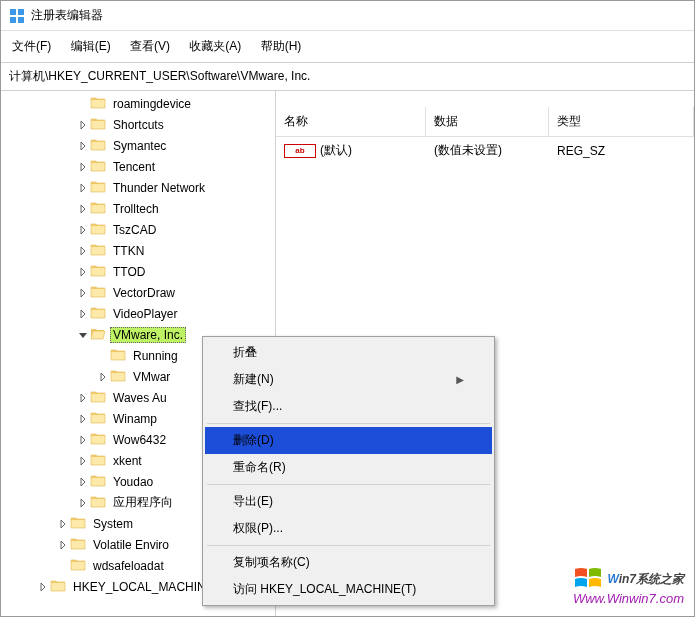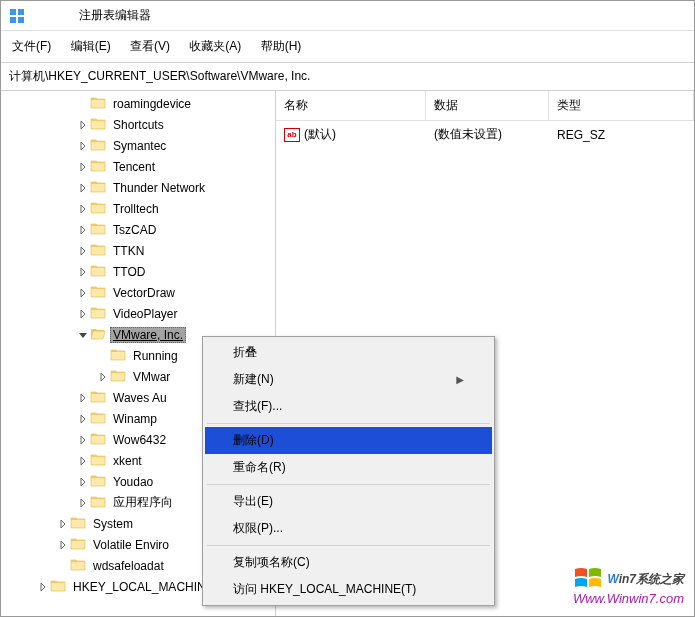--- a/index.html
+++ b/index.html
@@ -1,36 +1,36 @@
 <!DOCTYPE html>
 <html><head>
 <meta charset="utf-8">
 <style>
 * { margin: 0; padding: 0; box-sizing: border-box; font-family: "Microsoft YaHei", "Segoe UI", sans-serif; font-size: 12px; }
 body { background: #fff; width: 695px; height: 617px; overflow: hidden; position: relative; border: 1px solid #999; }
-.titlebar { display: flex; align-items: flex-end; padding: 6px 8px; background: #fff; border-bottom: 1px solid #e0e0e0; gap: 48px; }
+.titlebar { display: flex; align-items: flex-end; padding: 6px 8px; background: #fff; border-bottom: 1px solid #e0e0e0; }
 .titlebar-icon { width: 16px; height: 16px; margin-right: 6px; }
 .titlebar-text { font-size: 12px; }
 .menubar { padding: 4px 3px; border-bottom: 1px solid #d0d0d0; }
 .menu-item { display: inline-block; padding: 3px 8px; cursor: default; }
 .addressbar { padding: 5px 8px; border-bottom: 1px solid #d0d0d0; white-space: nowrap; overflow: hidden; }
 .main { display: flex; height: calc(100% - 90px); }
 .tree-pane { width: 275px; border-right: 1px solid #d0d0d0; overflow: hidden; padding-top: 2px; position: relative; }
-.list-pane { flex: 1; overflow: hidden; }
+.list-pane { flex: 1; overflow: hidden; margin-top: 16px; }
 .list-header { display: flex; border-bottom: 1px solid #e0e0e0; background: #fff; }
 .list-header-col { padding: 6px 8px; border-right: 1px solid #e0e0e0; }
 .col-name { width: 150px; }
 .col-type { width: 145px; }
 .col-data { flex: 1; }
 .list-body { padding: 2px 0; }
 .list-row { display: flex; padding: 2px 0; align-items: center; }
 .list-row .cell { padding: 1px 8px; }
-.value-icon { display: inline-block; width: 16px; height: 14px; background: #fff; border: 1px solid #c00; margin-right: 4px; vertical-align: middle; position: relative; font-size: 8px; color: #c00; font-weight: bold; text-align: center; line-height: 12px; }
+.value-icon { display: inline-block; width: 32px; height: 14px; background: #fff; border: 1px solid #c00; margin-right: 4px; vertical-align: middle; position: relative; font-size: 8px; color: #c00; font-weight: bold; text-align: center; line-height: 12px; }
 .tree-node { white-space: nowrap; padding: 1px 0; display: flex; align-items: center; height: 21px; }
-.tree-node.selected .node-label { background: #a3a3a3; border: 1px dotted #666; padding: 0 2px; text-decoration: underline; }
+.tree-node.selected .node-label { background: #bef264; border: 1px dotted #666; padding: 0 2px; }
 .node-label { padding: 0 3px; }
 .expander { width: 14px; display: inline-flex; justify-content: center; color: #666; font-size: 10px; cursor: default; }
 .folder-icon { width: 16px; height: 14px; margin-right: 4px; flex-shrink: 0; }
 .indent { display: inline-block; }
 .context-menu { position: absolute; left: 201px; top: 335px; width: 293px; background: #f0f0f0; border: 1px solid #a0a0a0; box-shadow: 2px 2px 4px rgba(0,0,0,0.3); z-index: 100; padding: 2px; }
 .ctx-item { padding: 5px 28px 5px 28px; cursor: default; display: flex; justify-content: space-between; align-items: center; }
 .ctx-item.highlighted { background: #1d4ed8; }
 .ctx-sep { height: 1px; background: #d0d0d0; margin: 3px 2px; }
 .ctx-arrow { font-size: 10px; color: #555; }
 .watermark { position: absolute; right: 10px; bottom: 10px; text-align: right; z-index: 50; }

